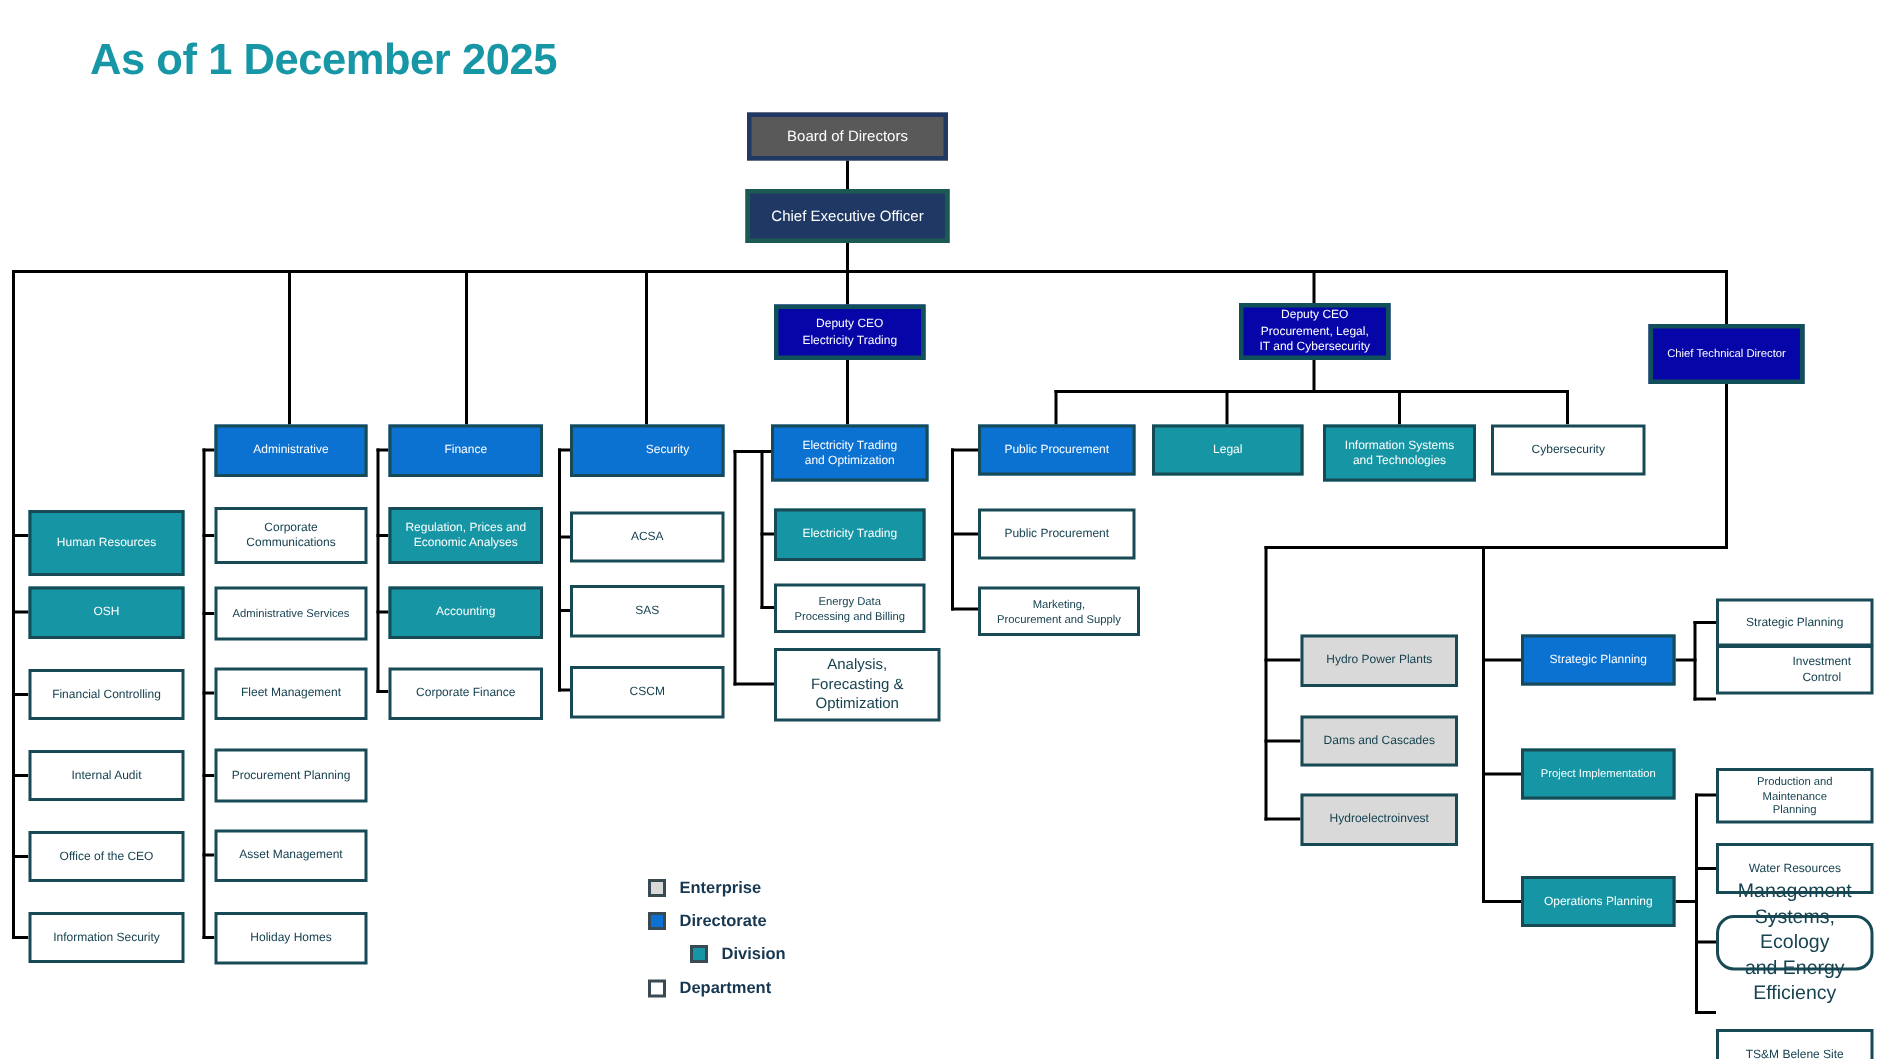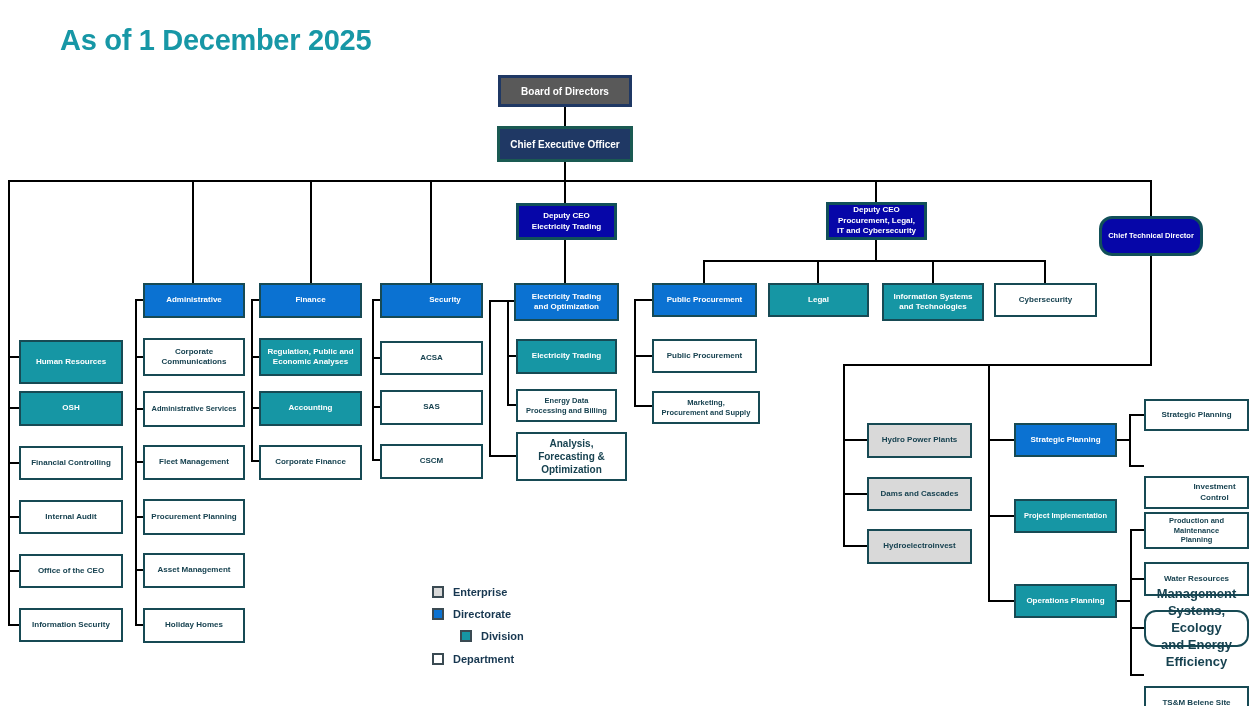--- a/index.html
+++ b/index.html
@@ -10,21 +10,21 @@
     --directorate:#0b72d2; --division:#1696a4;
     --department:#ffffff; --enterprise:#d9d9d9;
     --box_border:#174a54; --dark_text:#174250; --legend_text:#173750;
   }
   html,body{margin:0;padding:0;background:#ffffff;}
   #canvas{position:relative;width:1255px;height:706px;background:#ffffff;overflow:hidden;
           font-family:"Liberation Sans",sans-serif;}
   #page-title{position:absolute;left:60px;top:24px;margin:0;font-size:29px;font-weight:bold;
           color:var(--title);letter-spacing:-0.3px;}
   .node{position:absolute;display:flex;align-items:center;justify-content:center;text-align:center;
-          font-weight:bold;font-size:8px;line-height:1.3;white-space:pre-line;box-sizing:border-box;
+          font-weight:normal;font-size:8px;line-height:1.3;white-space:pre-line;box-sizing:border-box;
           padding:1px;}
   .board{background:var(--board_fill);border:3px solid var(--board_border);color:#fff;}
   .ceo{background:var(--ceo_fill);border:3px solid var(--ceo_border);color:#fff;}
   .executive{background:var(--exec_fill);border:3px solid var(--exec_border);color:#fff;}
   .directorate{background:var(--directorate);border:2px solid var(--box_border);color:#fff;}
   .division{background:var(--division);border:2px solid var(--box_border);color:#fff;}
   .department{background:var(--department);border:2px solid var(--box_border);color:var(--dark_text);}
   .enterprise{background:var(--enterprise);border:2px solid var(--box_border);color:var(--dark_text);}
   .line{position:absolute;background:var(--line);}
   #legend{position:absolute;left:432px;top:580px;}
@@ -111,21 +111,21 @@
       <div class="line" style="left: 1130px; top: 674px; width: 14px; height: 2px;"></div>
     </div>
   <div id="nodes-layer">
       <div class="node board" style="left: 498px; top: 75px; width: 134px; height: 32px; font-size: 10px;">Board of Directors</div>
       <div class="node ceo" style="left: 497px; top: 126px; width: 136px; height: 36px; font-size: 10px;">Chief Executive Officer</div>
       <div class="node executive" style="left: 516px; top: 203px; width: 101px; height: 37px;">Deputy CEO
 Electricity Trading</div>
       <div class="node executive" style="left: 826px; top: 202px; width: 101px; height: 38px;">Deputy CEO
 Procurement, Legal,
 IT and Cybersecurity</div>
-      <div class="node executive" style="left: 1099px; top: 216px; width: 104px; height: 40px; font-size: 7.5px; border-radius: 13px;">Chief Technical Director</div>
+      <div class="node executive" style="left: 1099px; top: 216px; width: 104px; height: 40px; font-size: 7.5px;">Chief Technical Director</div>
       <div class="node directorate" style="left: 143px; top: 283px; width: 102px; height: 35px;">Administrative</div>
       <div class="node directorate" style="left: 259px; top: 283px; width: 103px; height: 35px;">Finance</div>
       <div class="node directorate" style="left: 380px; top: 283px; width: 103px; height: 35px; padding-left: 28px;">Security</div>
       <div class="node directorate" style="left: 514px; top: 283px; width: 105px; height: 38px;">Electricity Trading
 and Optimization</div>
       <div class="node directorate" style="left: 652px; top: 283px; width: 105px; height: 34px;">Public Procurement</div>
       <div class="node division" style="left: 768px; top: 283px; width: 101px; height: 34px;">Legal</div>
       <div class="node division" style="left: 882px; top: 283px; width: 102px; height: 38px;">Information Systems
 and Technologies</div>
       <div class="node department" style="left: 994px; top: 283px; width: 103px; height: 34px;">Cybersecurity</div>
@@ -135,21 +135,21 @@
       <div class="node department" style="left: 19px; top: 500px; width: 104px; height: 34px;">Internal Audit</div>
       <div class="node department" style="left: 19px; top: 554px; width: 104px; height: 34px;">Office of the CEO</div>
       <div class="node department" style="left: 19px; top: 608px; width: 104px; height: 34px;">Information Security</div>
       <div class="node department" style="left: 143px; top: 338px; width: 102px; height: 38px;">Corporate
 Communications</div>
       <div class="node department" style="left: 143px; top: 391px; width: 102px; height: 36px; font-size: 7.5px;">Administrative Services</div>
       <div class="node department" style="left: 143px; top: 445px; width: 102px; height: 35px;">Fleet Management</div>
       <div class="node department" style="left: 143px; top: 499px; width: 102px; height: 36px;">Procurement Planning</div>
       <div class="node department" style="left: 143px; top: 553px; width: 102px; height: 35px;">Asset Management</div>
       <div class="node department" style="left: 143px; top: 608px; width: 102px; height: 35px;">Holiday Homes</div>
-      <div class="node division" style="left: 259px; top: 338px; width: 103px; height: 38px;">Regulation, Public and
+      <div class="node division" style="left: 259px; top: 338px; width: 103px; height: 38px;">Regulation, Prices and
 Economic Analyses</div>
       <div class="node division" style="left: 259px; top: 391px; width: 103px; height: 35px;">Accounting</div>
       <div class="node department" style="left: 259px; top: 445px; width: 103px; height: 35px;">Corporate Finance</div>
       <div class="node department" style="left: 380px; top: 341px; width: 103px; height: 34px;">ACSA</div>
       <div class="node department" style="left: 380px; top: 390px; width: 103px; height: 35px;">SAS</div>
       <div class="node department" style="left: 380px; top: 444px; width: 103px; height: 35px;">CSCM</div>
       <div class="node division" style="left: 516px; top: 339px; width: 101px; height: 35px;">Electricity Trading</div>
       <div class="node department" style="left: 516px; top: 389px; width: 101px; height: 33px; font-size: 7.5px;">Energy Data
 Processing and Billing</div>
       <div class="node department" style="left: 516px; top: 432px; width: 111px; height: 49px; font-size: 10px;">Analysis,
@@ -158,21 +158,21 @@
       <div class="node department" style="left: 652px; top: 339px; width: 105px; height: 34px;">Public Procurement</div>
       <div class="node department" style="left: 652px; top: 391px; width: 108px; height: 33px; font-size: 7.5px;">Marketing,
 Procurement and Supply</div>
       <div class="node enterprise" style="left: 867px; top: 423px; width: 105px; height: 35px;">Hydro Power Plants</div>
       <div class="node enterprise" style="left: 867px; top: 477px; width: 105px; height: 34px;">Dams and Cascades</div>
       <div class="node enterprise" style="left: 867px; top: 529px; width: 105px; height: 35px;">Hydroelectroinvest</div>
       <div class="node directorate" style="left: 1014px; top: 423px; width: 103px; height: 34px;">Strategic Planning</div>
       <div class="node division" style="left: 1014px; top: 499px; width: 103px; height: 34px; font-size: 7.5px;">Project Implementation</div>
       <div class="node division" style="left: 1014px; top: 584px; width: 103px; height: 34px;">Operations Planning</div>
       <div class="node department" style="left: 1144px; top: 399px; width: 105px; height: 32px;">Strategic Planning</div>
-      <div class="node department" style="left: 1144px; top: 476px; width: 105px; height: 33px; padding-left: 37px;">Investment Control</div>
+      <div class="node department" style="left: 1144px; top: 430px; width: 105px; height: 33px; padding-left: 37px;">Investment Control</div>
       <div class="node department" style="left: 1144px; top: 512px; width: 105px; height: 37px; font-size: 7.5px;">Production and
 Maintenance
 Planning</div>
       <div class="node department" style="left: 1144px; top: 562px; width: 105px; height: 34px;">Water Resources</div>
       <div class="node department" style="left: 1144px; top: 610px; width: 105px; height: 37px; font-size: 13px; border-radius: 12px;">Management Systems,
 Ecology
 and Energy Efficiency</div>
       <div class="node department" style="left: 1144px; top: 658px; width: 105px; height: 34px; margin-top: 28px;">TS&amp;M Belene Site</div>
     </div>
   <div id="legend">

